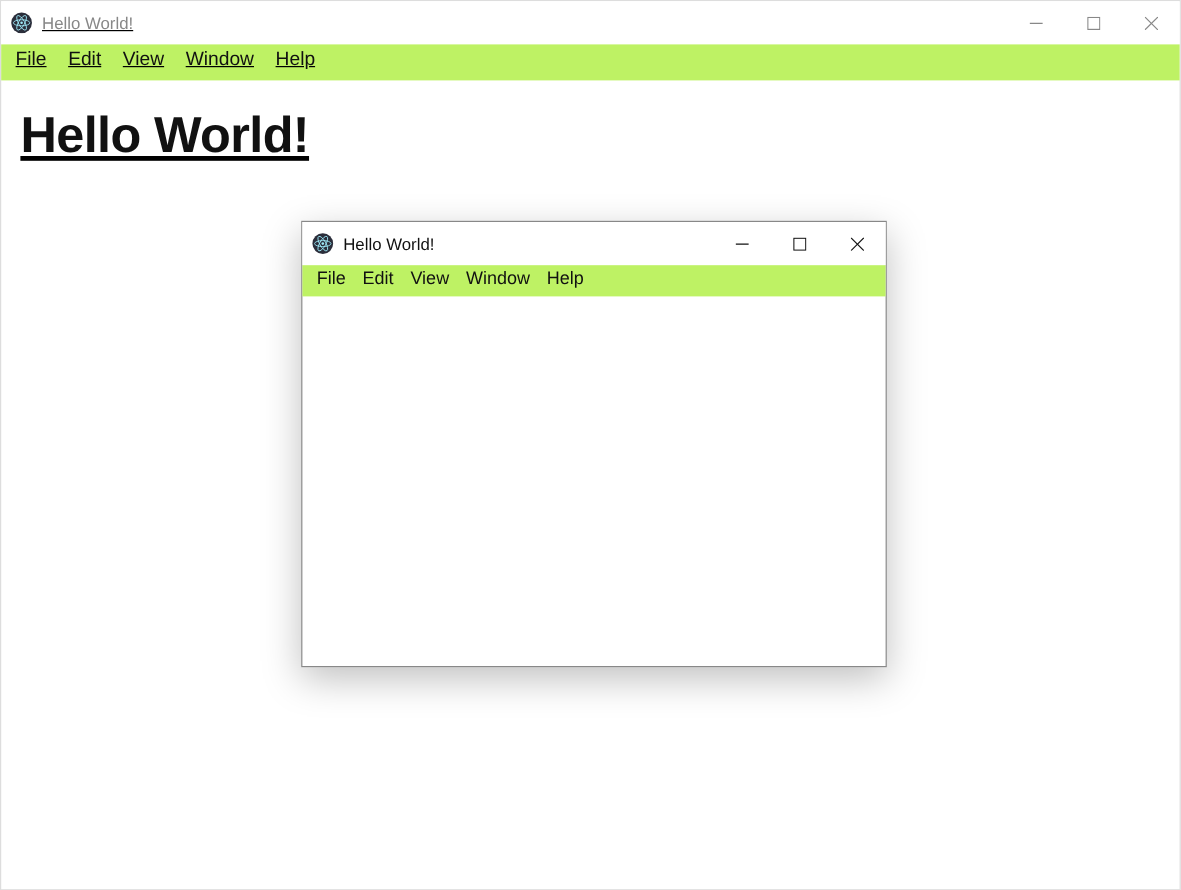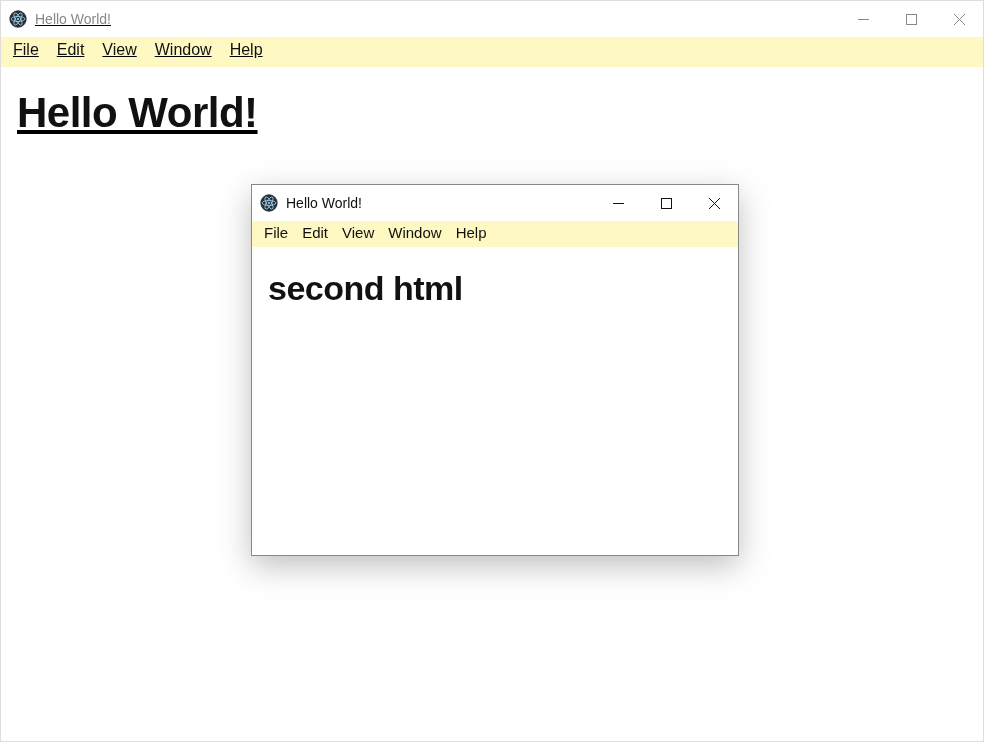--- a/index.html
+++ b/index.html
@@ -62,21 +62,21 @@
       font-size: 14px;
     }
     .titlebar.active .win-btn { color: #111; }
     .win-btn svg { display:block; }
 
     .menubar {
       display: flex;
       align-items: flex-start;
       gap: 18px;
       padding: 4px 12px 8px 12px;
-      background: #fef9c3;
+      background: #bef264;
     }
     .menubar .menu-item {
       font-size: 16px;
       color: #111;
       cursor: default;
     }
 
     .content {
       padding: 22px 16px;
     }
@@ -196,17 +196,14 @@
     </div>
 
     <div class="menubar">
       <span class="menu-item">File</span>
       <span class="menu-item">Edit</span>
       <span class="menu-item">View</span>
       <span class="menu-item">Window</span>
       <span class="menu-item">Help</span>
     </div>
 
-    <div class="content">
-      <h1>second html</h1>
-    </div>
   </div>
 </div>
 
 </body></html>

